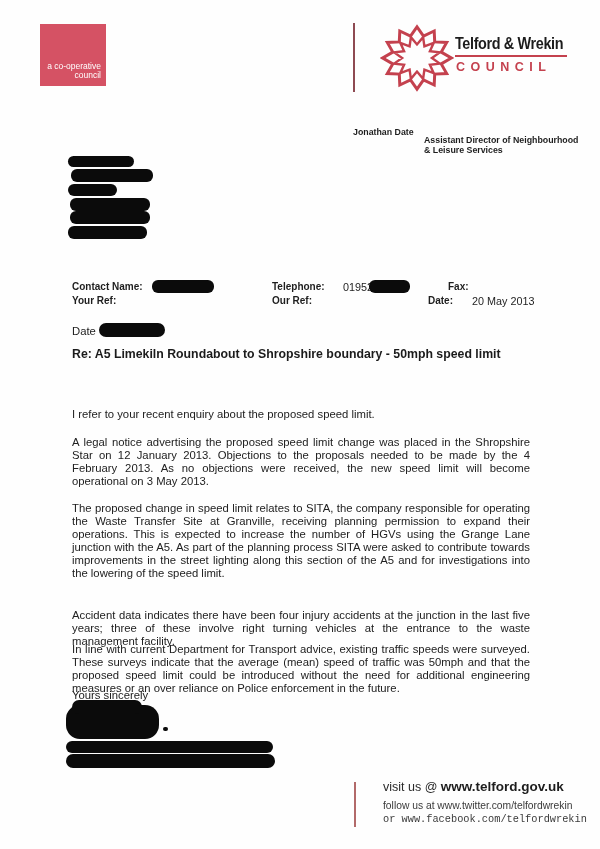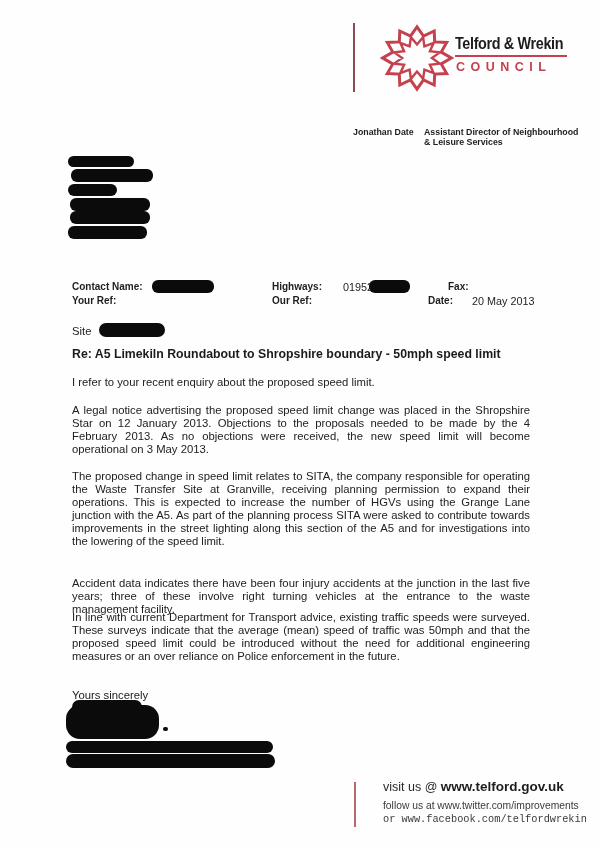--- a/index.html
+++ b/index.html
@@ -17,44 +17,50 @@
   .council-emblem{left:380px;top:24px;}
   .emb{fill:none;stroke:#c4414e;}
   .council-name{left:455px;top:35px;width:140px;font-weight:bold;font-size:16px;
     color:#1c1c1c;letter-spacing:-0.4px;transform:scaleX(0.9);transform-origin:left top;white-space:nowrap;}
   .council-rule{left:455px;top:55px;width:112px;height:2px;background:#c4414e;}
   .council-sub{left:456px;top:60px;font-weight:bold;font-size:12.5px;color:#c4414e;
     letter-spacing:5.5px;white-space:nowrap;}
   
   .sender{font-size:8.8px;font-weight:bold;color:#1e1e1e;}
   .sender-name{left:353px;top:127px;}
-  .sender-title{left:424px;top:127px;width:155px;line-height:10px;}
+  .sender-title{left:424px;top:135px;width:155px;line-height:10px;}
   .sender-address{left:424px;top:157px;line-height:9.3px;}
   
   .redact{position:absolute;background:#0b0b0b;border-radius:6px;}
   
   .lbl{font-weight:bold;font-size:10px;color:#1e1e1e;white-space:nowrap;}
   .val{font-size:10.8px;color:#1e1e1e;white-space:nowrap;}
   
   .body-text{font-size:11.3px;line-height:13.1px;color:#212121;}
-  .para{left:72px;width:458px;text-align:justify;}
+  .para{left:72px;width:458px;text-align:justify;margin-top:32px;}
   .subject{left:72px;top:347px;width:470px;font-weight:bold;font-size:12.3px;color:#1b1b1b;}
   .salutation{left:72px;top:325px;}
   .closing{left:72px;top:689px;}
   
   .footer-line{left:354px;top:782px;width:2px;height:45px;background:#b26a6a;}
   .visit{left:383px;top:779px;font-size:12.5px;color:#2a2a2a;white-space:nowrap;}
   .visit .url{font-weight:bold;font-size:13.5px;color:#1d1d1d;}
   .follow{left:383px;font-size:10.3px;color:#3a3a3a;white-space:nowrap;}
 </style>
 </head>
 <body>
 
 <div class="page">
 
+  <div class="abs coop-logo">
+    <div class="coop-text">
+      <div>a co-operative</div>
+      <div>council</div>
+    </div>
+  </div>
 
   <div class="abs header-divider"></div>
 
   <svg class="abs council-emblem" width="74" height="68" viewBox="0 0 74 68">
     <polygon id="emb-outer" class="emb" stroke-width="3" points="71.3,34.0 61.2,39.9 66.7,49.6 54.7,50.1 54.2,61.0 43.5,56.0 37.0,65.2 30.5,56.0 19.8,61.0 19.3,50.1 7.3,49.6 12.8,39.9 2.7,34.0 12.8,28.1 7.3,18.4 19.3,17.9 19.8,7.0 30.5,12.0 37.0,2.8 43.5,12.0 54.2,7.0 54.7,17.9 66.7,18.4 61.2,28.1" stroke="#c4414e"></polygon>
     <polygon id="emb-inner" class="emb" stroke-width="2.4" points="59.8,39.6 49.9,40.8 53.7,49.2 44.4,45.7 43.1,54.8 37.0,47.5 30.9,54.8 29.6,45.7 20.3,49.2 24.1,40.8 14.2,39.6 22.1,34.0 14.2,28.4 24.1,27.3 20.3,18.8 29.6,22.3 30.9,13.2 37.0,20.5 43.1,13.2 44.4,22.3 53.7,18.8 49.9,27.2 59.8,28.4 51.9,34.0" stroke="#c4414e"></polygon>
   </svg>
 
   <div class="abs council-name">Telford &amp; Wrekin</div>
   <div class="abs council-rule"></div>
@@ -67,31 +73,31 @@
     <div class="redact" style="left:68px;top:156px;width:66px;height:11px;"></div>
     <div class="redact" style="left:71px;top:169px;width:82px;height:13px;"></div>
     <div class="redact" style="left:68px;top:184px;width:49px;height:12px;"></div>
     <div class="redact" style="left:70px;top:198px;width:80px;height:13px;"></div>
     <div class="redact" style="left:70px;top:211px;width:80px;height:13px;"></div>
     <div class="redact" style="left:68px;top:226px;width:79px;height:13px;"></div>
   </div>
 
   <div class="abs lbl" style="left:72px;top:281px;">Contact Name:</div>
   <div class="redact" style="left:152px;top:280px;width:62px;height:13px;"></div>
-  <div class="abs lbl" style="left:272px;top:281px;">Highways:</div>
+  <div class="abs lbl" style="left:272px;top:281px;">Telephone:</div>
   <div class="abs val" style="left:343px;top:281px;">01952</div>
   <div class="redact" style="left:369px;top:280px;width:41px;height:13px;"></div>
   <div class="abs lbl" style="left:448px;top:281px;">Fax:</div>
 
   <div class="abs lbl" style="left:72px;top:295px;">Your Ref:</div>
   <div class="abs lbl" style="left:272px;top:295px;">Our Ref:</div>
   <div class="abs lbl" style="left:428px;top:295px;">Date:</div>
   <div class="abs val" style="left:472px;top:295px;">20 May 2013</div>
 
-  <div class="abs body-text salutation">Site</div>
+  <div class="abs body-text salutation">Date</div>
   <div class="redact" style="left:99px;top:323px;width:66px;height:14px;border-radius:7px;"></div>
 
   <div class="abs subject">Re: A5 Limekiln Roundabout to Shropshire boundary - 50mph speed limit</div>
 
   <div class="abs body-text para" style="top:376px;">I refer to your recent enquiry about the proposed speed limit.</div>
   <div class="abs body-text para" style="top:404px;">A legal notice advertising the proposed speed limit change was placed in the Shropshire Star on 12 January 2013. Objections to the proposals needed to be made by the 4 February 2013. As no objections were received, the new speed limit will become operational on 3 May 2013.</div>
   <div class="abs body-text para" style="top:470px;">The proposed change in speed limit relates to SITA, the company responsible for operating the Waste Transfer Site at Granville, receiving planning permission to expand their operations. This is expected to increase the number of HGVs using the Grange Lane junction with the A5. As part of the planning process SITA were asked to contribute towards improvements in the street lighting along this section of the A5 and for investigations into the lowering of the speed limit.</div>
   <div class="abs body-text para" style="top:577px;">Accident data indicates there have been four injury accidents at the junction in the last five years; three of these involve right turning vehicles at the entrance to the waste management facility.</div>
   <div class="abs body-text para" style="top:611px;">In line with current Department for Transport advice, existing traffic speeds were surveyed. These surveys indicate that the average (mean) speed of traffic was 50mph and that the proposed speed limit could be introduced without the need for additional engineering measures or an over reliance on Police enforcement in the future.</div>
 
@@ -101,16 +107,16 @@
     <div class="redact" style="left:72px;top:700px;width:70px;height:14px;border-radius:7px;"></div>
     <div class="redact" style="left:163px;top:727px;width:5px;height:4px;border-radius:2px;"></div>
     <div class="redact" style="left:66px;top:741px;width:207px;height:12px;border-radius:6px;"></div>
     <div class="redact" style="left:66px;top:754px;width:209px;height:14px;border-radius:7px;"></div>
   </div>
 
   <div class="abs footer-line"></div>
   <div class="abs visit">
     <span>visit us @ </span><span class="url">www.telford.gov.uk</span>
   </div>
-  <div class="abs follow" style="top:800px;">follow us at www.twitter.com/improvements</div>
+  <div class="abs follow" style="top:800px;">follow us at www.twitter.com/telfordwrekin</div>
   <div class="abs follow" style="top:813px;font-family:Liberation Mono, monospace;">or www.facebook.com/telfordwrekin</div>
 
 </div>
 
 </body></html>

